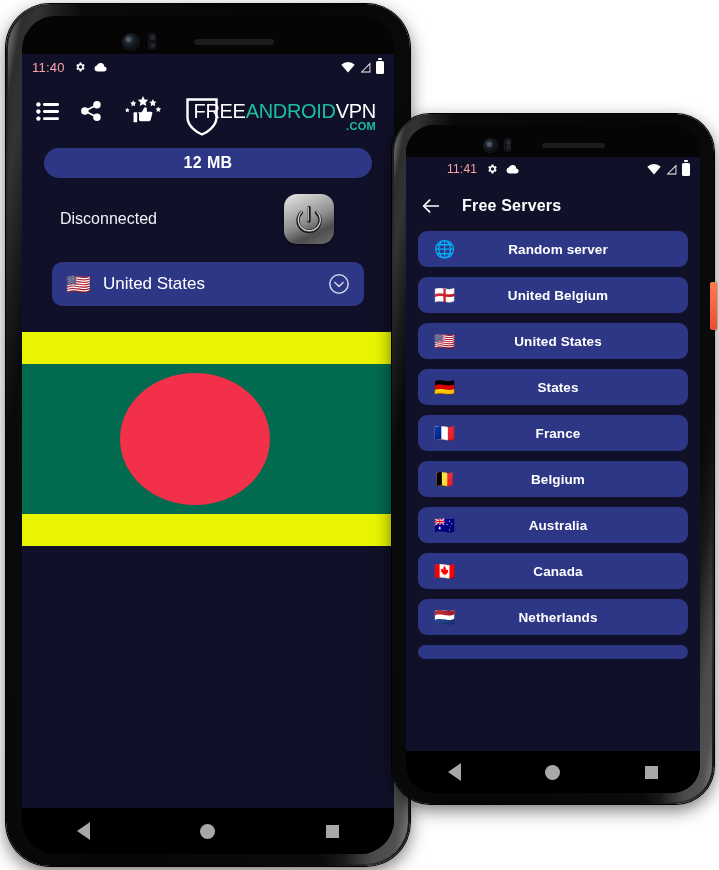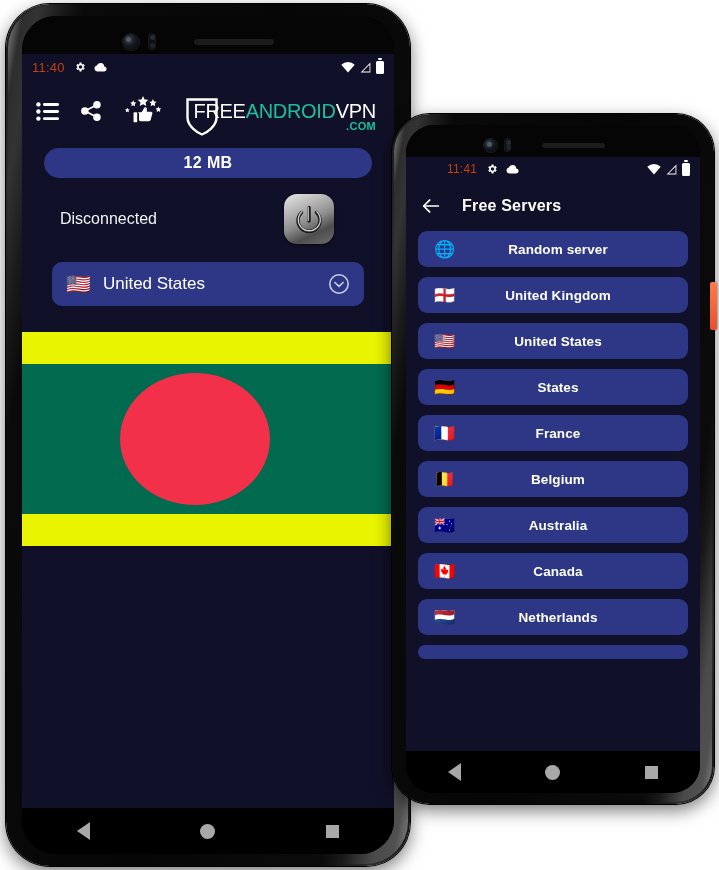--- a/index.html
+++ b/index.html
@@ -36,21 +36,21 @@
     box-shadow:0 0 0 1px #1a1a1a;}
   .cam:after{content:"";position:absolute;left:3px;top:3px;width:5px;height:5px;border-radius:50%;background:#6a7787;opacity:.55;}
   .sensor{position:absolute;width:8px;height:17px;border-radius:5px;background:#0d1014;box-shadow:inset 0 0 0 1px #17191d;}
   .sensor:before{content:"";position:absolute;left:1.5px;top:2px;width:5px;height:5px;border-radius:50%;background:#262b33;}
   .sensor:after{content:"";position:absolute;left:1.5px;bottom:2px;width:5px;height:5px;border-radius:50%;background:#20242a;}
   .speaker{position:absolute;height:6px;border-radius:3px;background:#1c1c1c;}
   .sidebtn{position:absolute;border-radius:2px;}
 
   
   .screen{position:absolute;left:0;right:0;background:#101028;overflow:hidden;}
-  .statusbar{display:flex;align-items:center;height:26px;padding:0 10px;color:#c2410c;}
+  .statusbar{display:flex;align-items:center;height:26px;padding:0 10px;color:#fca5a5;}
   .sb-time{font-size:13px;letter-spacing:.2px;}
   .sb-icons-l{display:flex;align-items:center;gap:7px;margin-left:9px;}
   .sb-right{margin-left:auto;display:flex;align-items:center;gap:4px;}
   .gear{width:12px;height:12px;}
   .cloud{width:14px;height:10px;}
   .wifi{width:14px;height:11px;}
   .sig{width:13px;height:11px;}
   .batt{width:8px;height:13px;border-radius:1.5px;background:#fff;position:relative;}
   .batt:before{content:"";position:absolute;top:-2.5px;left:2px;width:4px;height:2px;background:#fff;border-radius:1px;}
 
@@ -279,21 +279,21 @@
           <span class="apptitle">Free Servers</span>
         </div>
 
         <div class="list">
           <div class="srv">
             <span class="srv-flag">🌐</span>
             <span class="srv-name">Random server</span>
           </div>
           <div class="srv">
             <span class="srv-flag">🏴󠁧󠁢󠁥󠁮󠁧󠁿</span>
-            <span class="srv-name">United Kingdom</span>
+            <span class="srv-name">United Belgium</span>
           </div>
           <div class="srv">
             <span class="srv-flag">🇺🇸</span>
             <span class="srv-name">United States</span>
           </div>
           <div class="srv">
             <span class="srv-flag">🇩🇪</span>
             <span class="srv-name">States</span>
           </div>
           <div class="srv">

